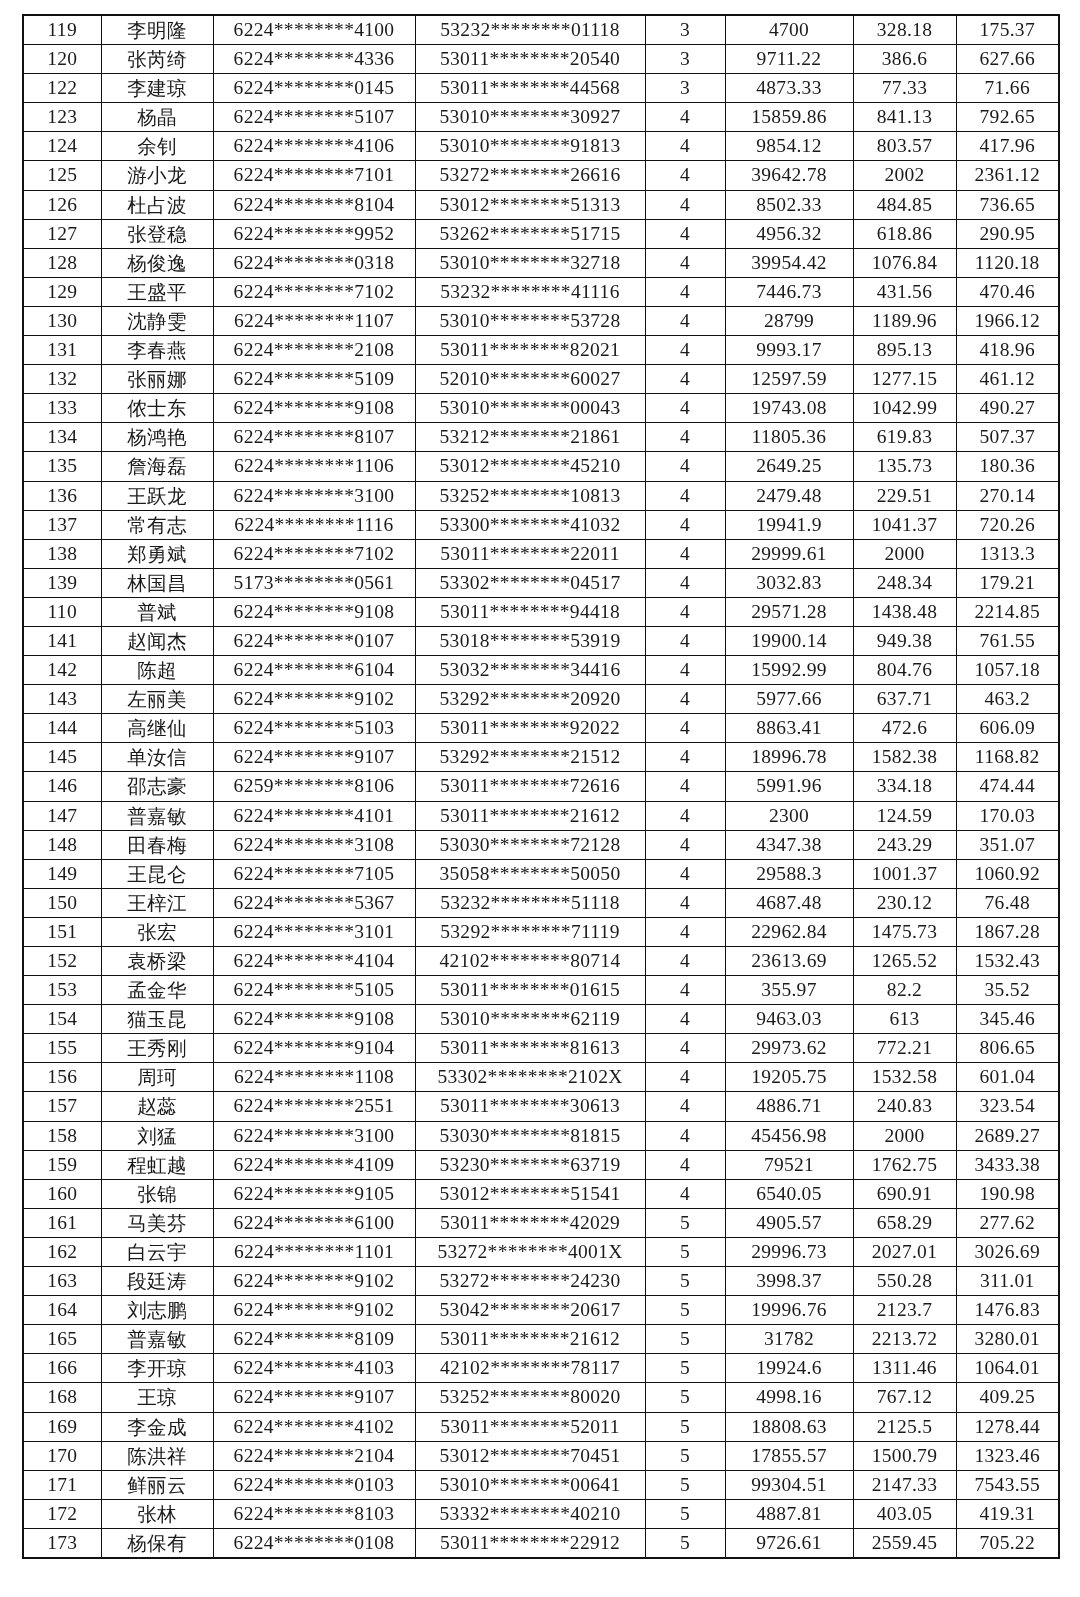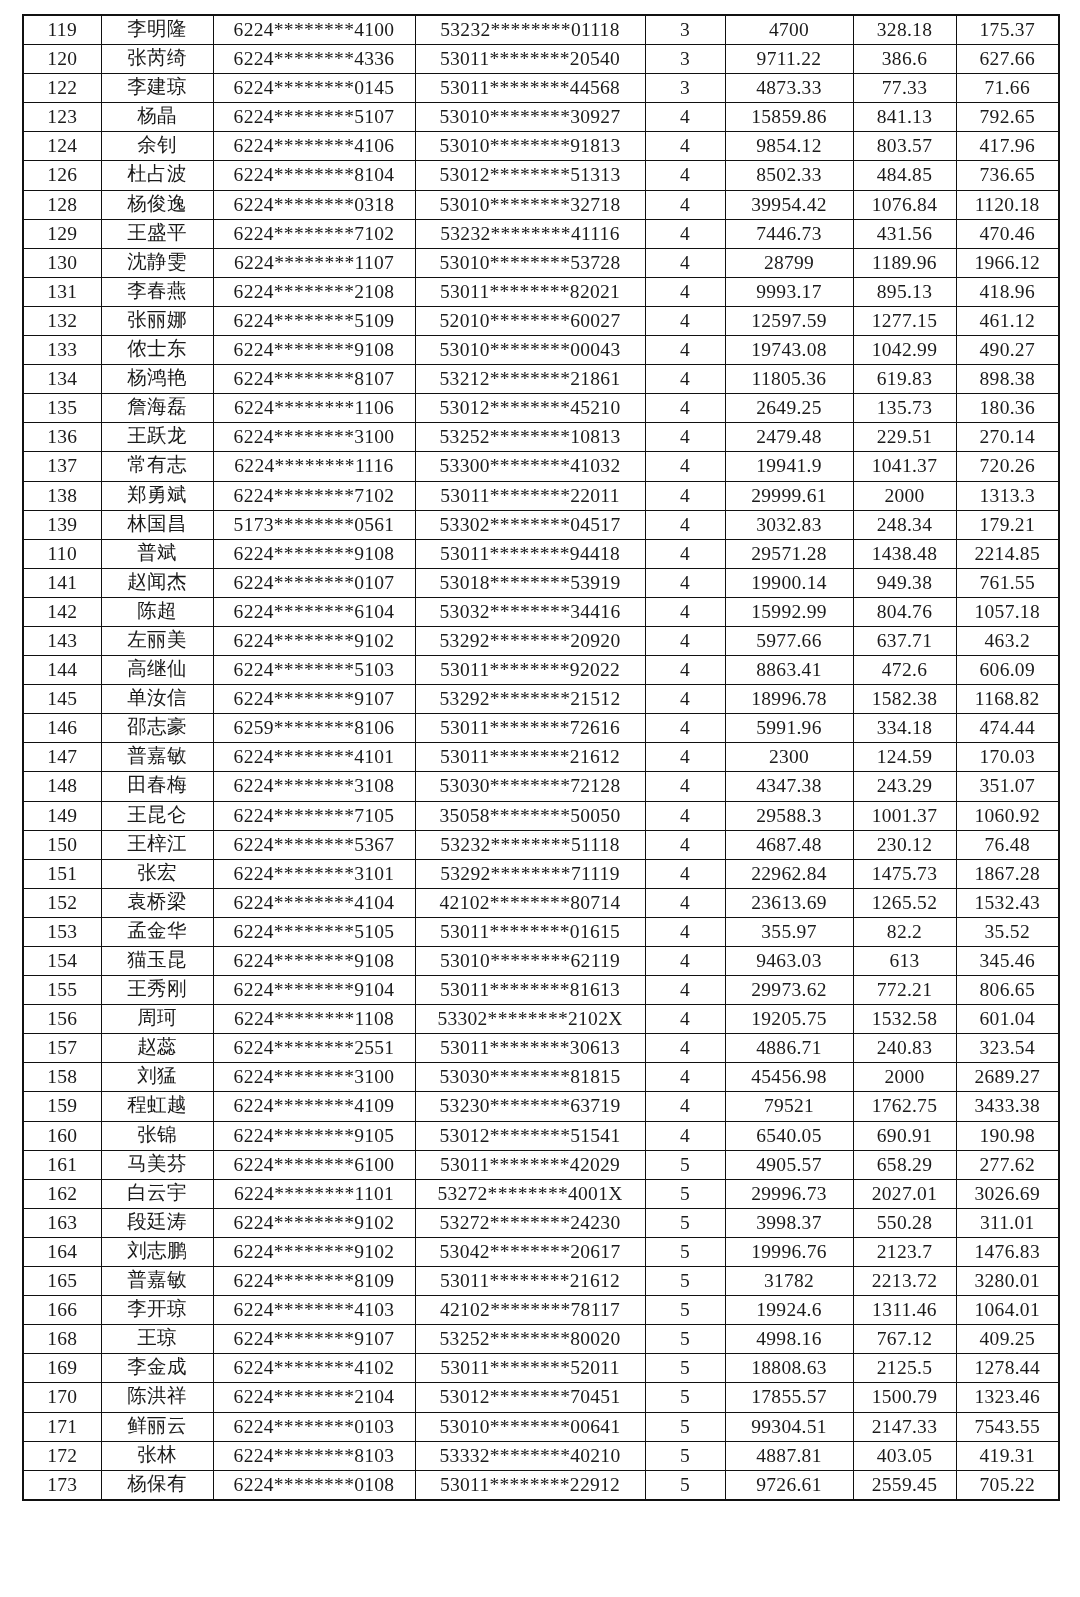--- a/index.html
+++ b/index.html
@@ -48,21 +48,21 @@
     overflow: hidden;
     letter-spacing: 0.3px;
   }
   td.cell-seq {
     font-size: 19px;
     letter-spacing: 0.6px;
   }
   td.cell-name {
     font-size: 19.5px;
     letter-spacing: 1.5px;
-    font-family: Liberation Mono, monospace;
+    font-family: Liberation Sans, sans-serif;
   }
   td.cell-card, td.cell-id {
     font-size: 19px;
     letter-spacing: 0.2px;
   }
   td.cell-grade {
     font-size: 19px;
   }
   td.cell-amount, td.cell-value1, td.cell-value2 {
     font-size: 19px;
@@ -129,30 +129,50 @@
           <td class="cell-seq">124</td>
           <td class="cell-name">余钊</td>
           <td class="cell-card">6224********4106</td>
           <td class="cell-id">53010********91813</td>
           <td class="cell-grade">4</td>
           <td class="cell-amount">9854.12</td>
           <td class="cell-value1">803.57</td>
           <td class="cell-value2">417.96</td>
         </tr>
         <tr>
+          <td class="cell-seq">125</td>
+          <td class="cell-name">游小龙</td>
+          <td class="cell-card">6224********7101</td>
+          <td class="cell-id">53272********26616</td>
+          <td class="cell-grade">4</td>
+          <td class="cell-amount">39642.78</td>
+          <td class="cell-value1">2002</td>
+          <td class="cell-value2">2361.12</td>
+        </tr>
+        <tr>
           <td class="cell-seq">126</td>
           <td class="cell-name">杜占波</td>
           <td class="cell-card">6224********8104</td>
           <td class="cell-id">53012********51313</td>
           <td class="cell-grade">4</td>
           <td class="cell-amount">8502.33</td>
           <td class="cell-value1">484.85</td>
           <td class="cell-value2">736.65</td>
         </tr>
         <tr>
+          <td class="cell-seq">127</td>
+          <td class="cell-name">张登稳</td>
+          <td class="cell-card">6224********9952</td>
+          <td class="cell-id">53262********51715</td>
+          <td class="cell-grade">4</td>
+          <td class="cell-amount">4956.32</td>
+          <td class="cell-value1">618.86</td>
+          <td class="cell-value2">290.95</td>
+        </tr>
+        <tr>
           <td class="cell-seq">128</td>
           <td class="cell-name">杨俊逸</td>
           <td class="cell-card">6224********0318</td>
           <td class="cell-id">53010********32718</td>
           <td class="cell-grade">4</td>
           <td class="cell-amount">39954.42</td>
           <td class="cell-value1">1076.84</td>
           <td class="cell-value2">1120.18</td>
         </tr>
         <tr>
@@ -206,21 +226,21 @@
           <td class="cell-value2">490.27</td>
         </tr>
         <tr>
           <td class="cell-seq">134</td>
           <td class="cell-name">杨鸿艳</td>
           <td class="cell-card">6224********8107</td>
           <td class="cell-id">53212********21861</td>
           <td class="cell-grade">4</td>
           <td class="cell-amount">11805.36</td>
           <td class="cell-value1">619.83</td>
-          <td class="cell-value2">898.38</td>
+          <td class="cell-value2">507.37</td>
         </tr>
         <tr>
           <td class="cell-seq">135</td>
           <td class="cell-name">詹海磊</td>
           <td class="cell-card">6224********1106</td>
           <td class="cell-id">53012********45210</td>
           <td class="cell-grade">4</td>
           <td class="cell-amount">2649.25</td>
           <td class="cell-value1">135.73</td>
           <td class="cell-value2">180.36</td>

